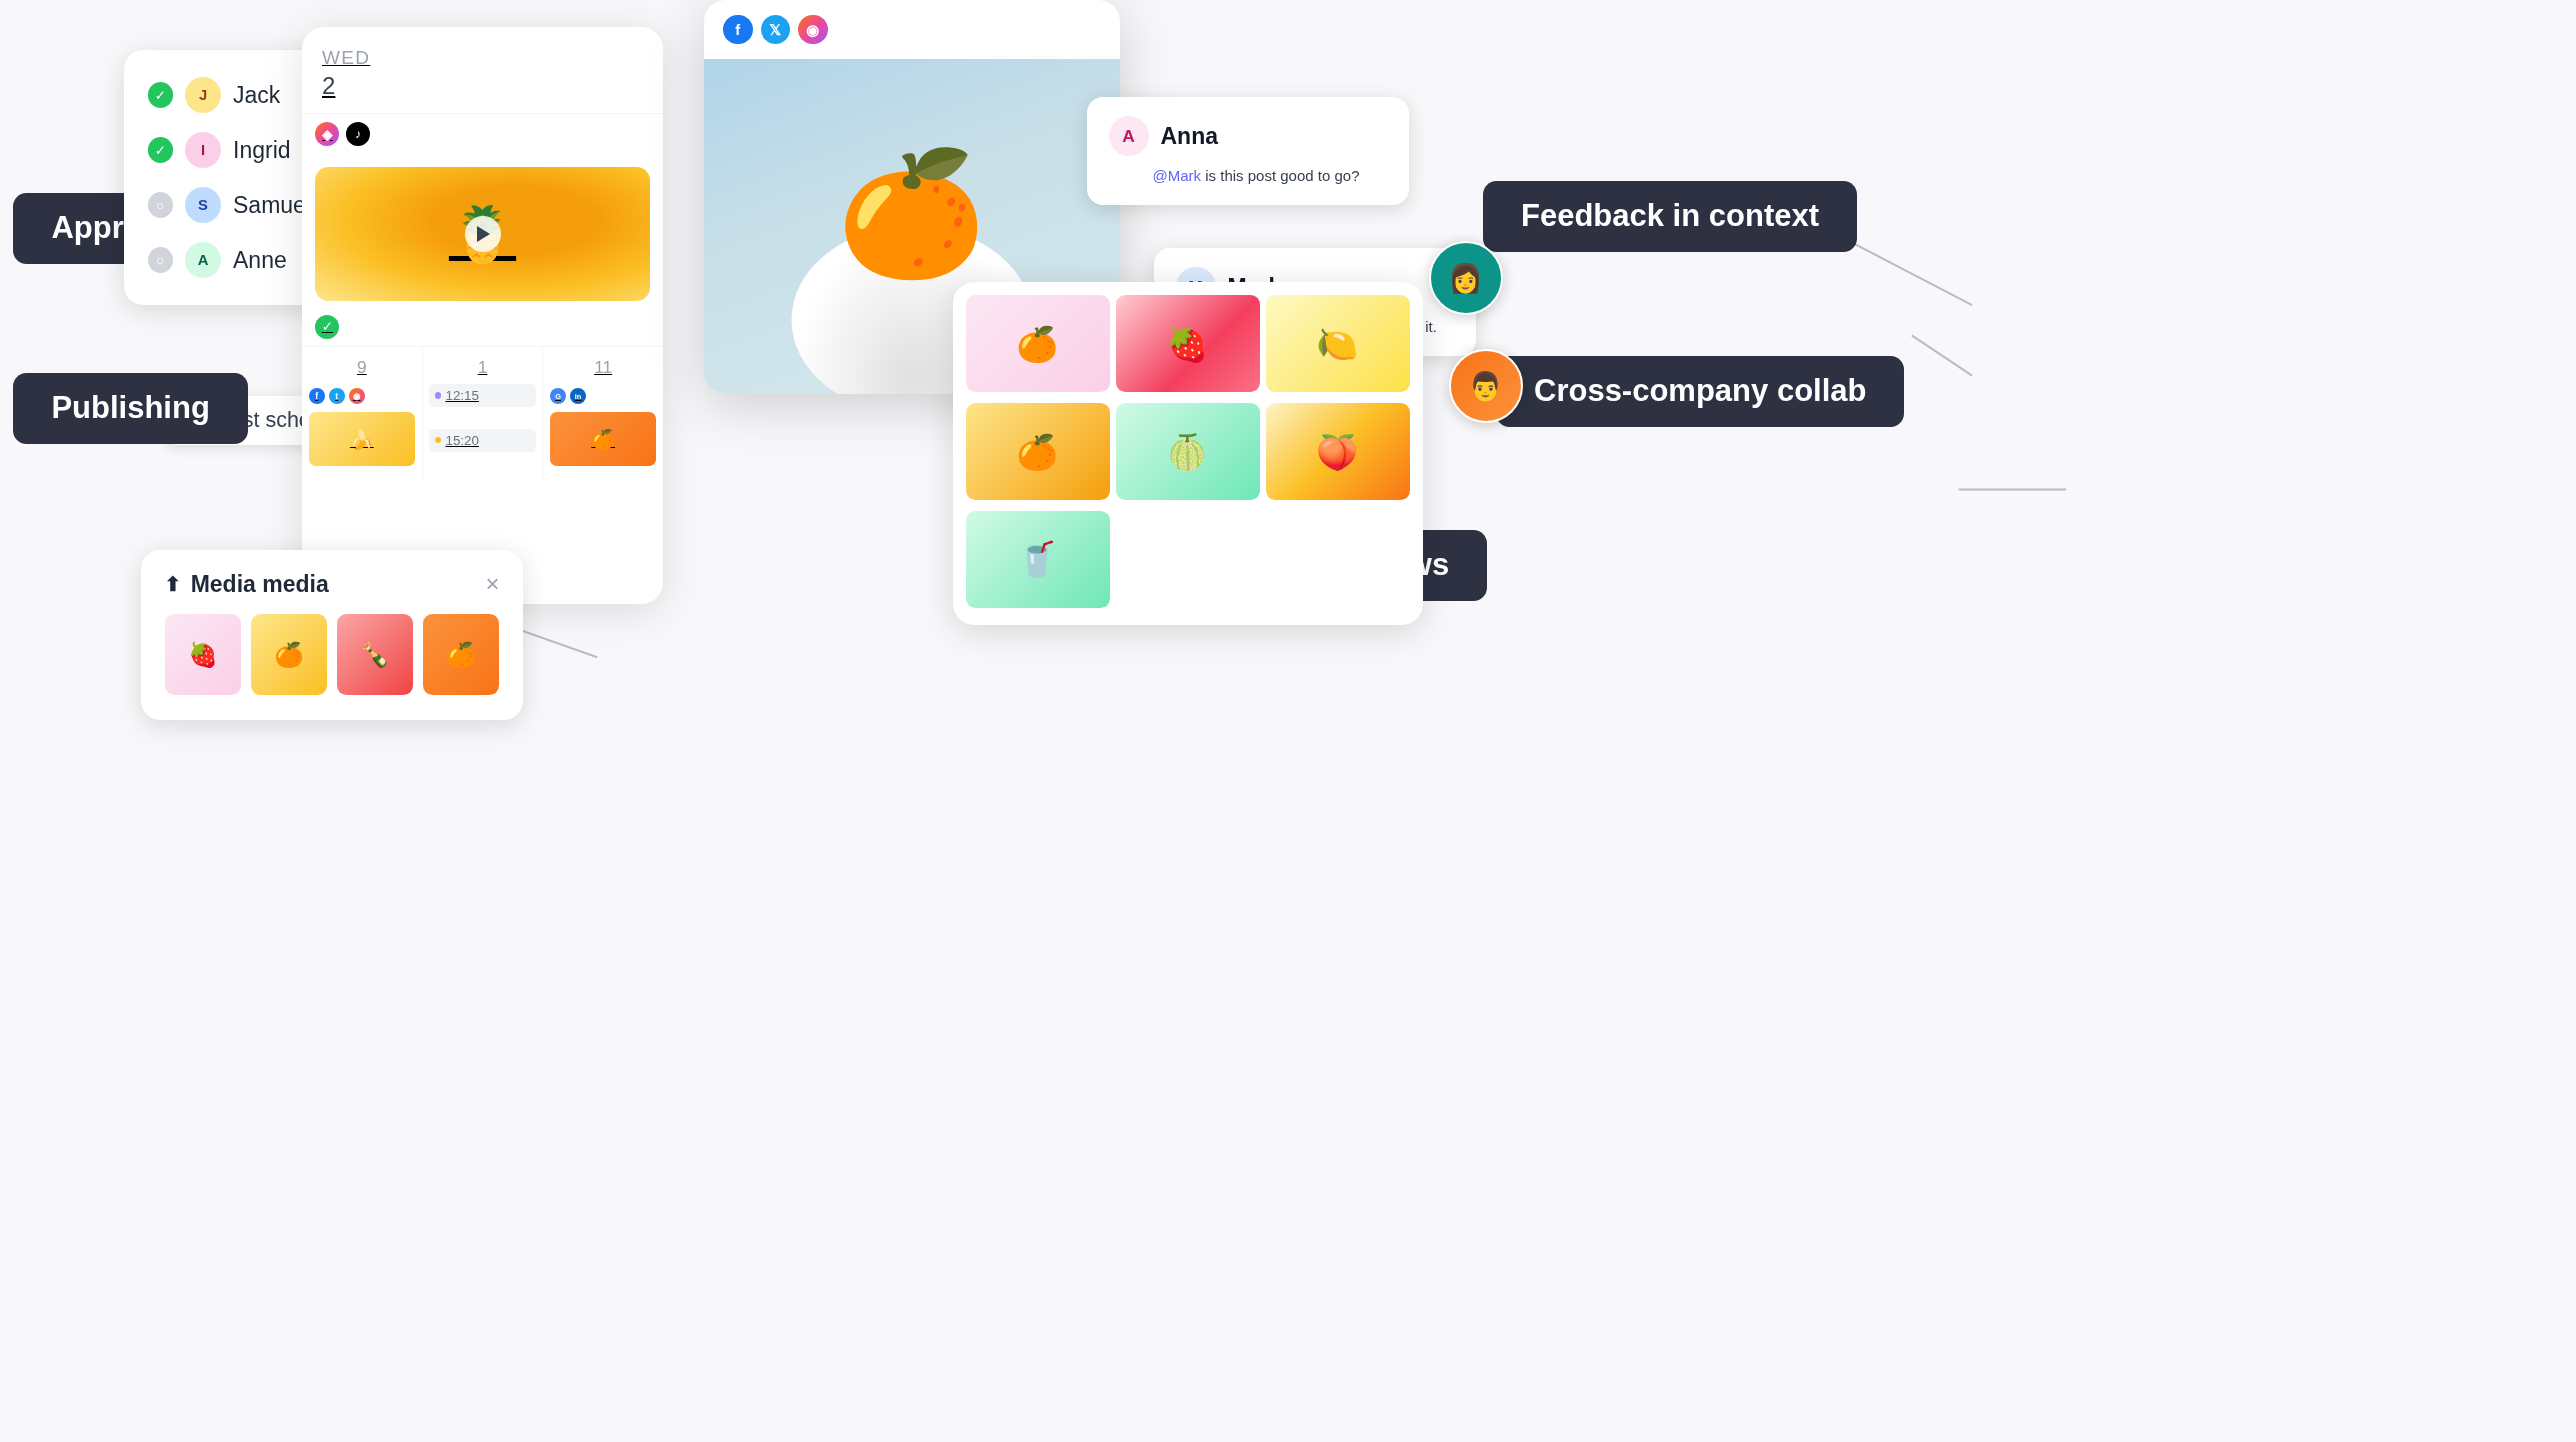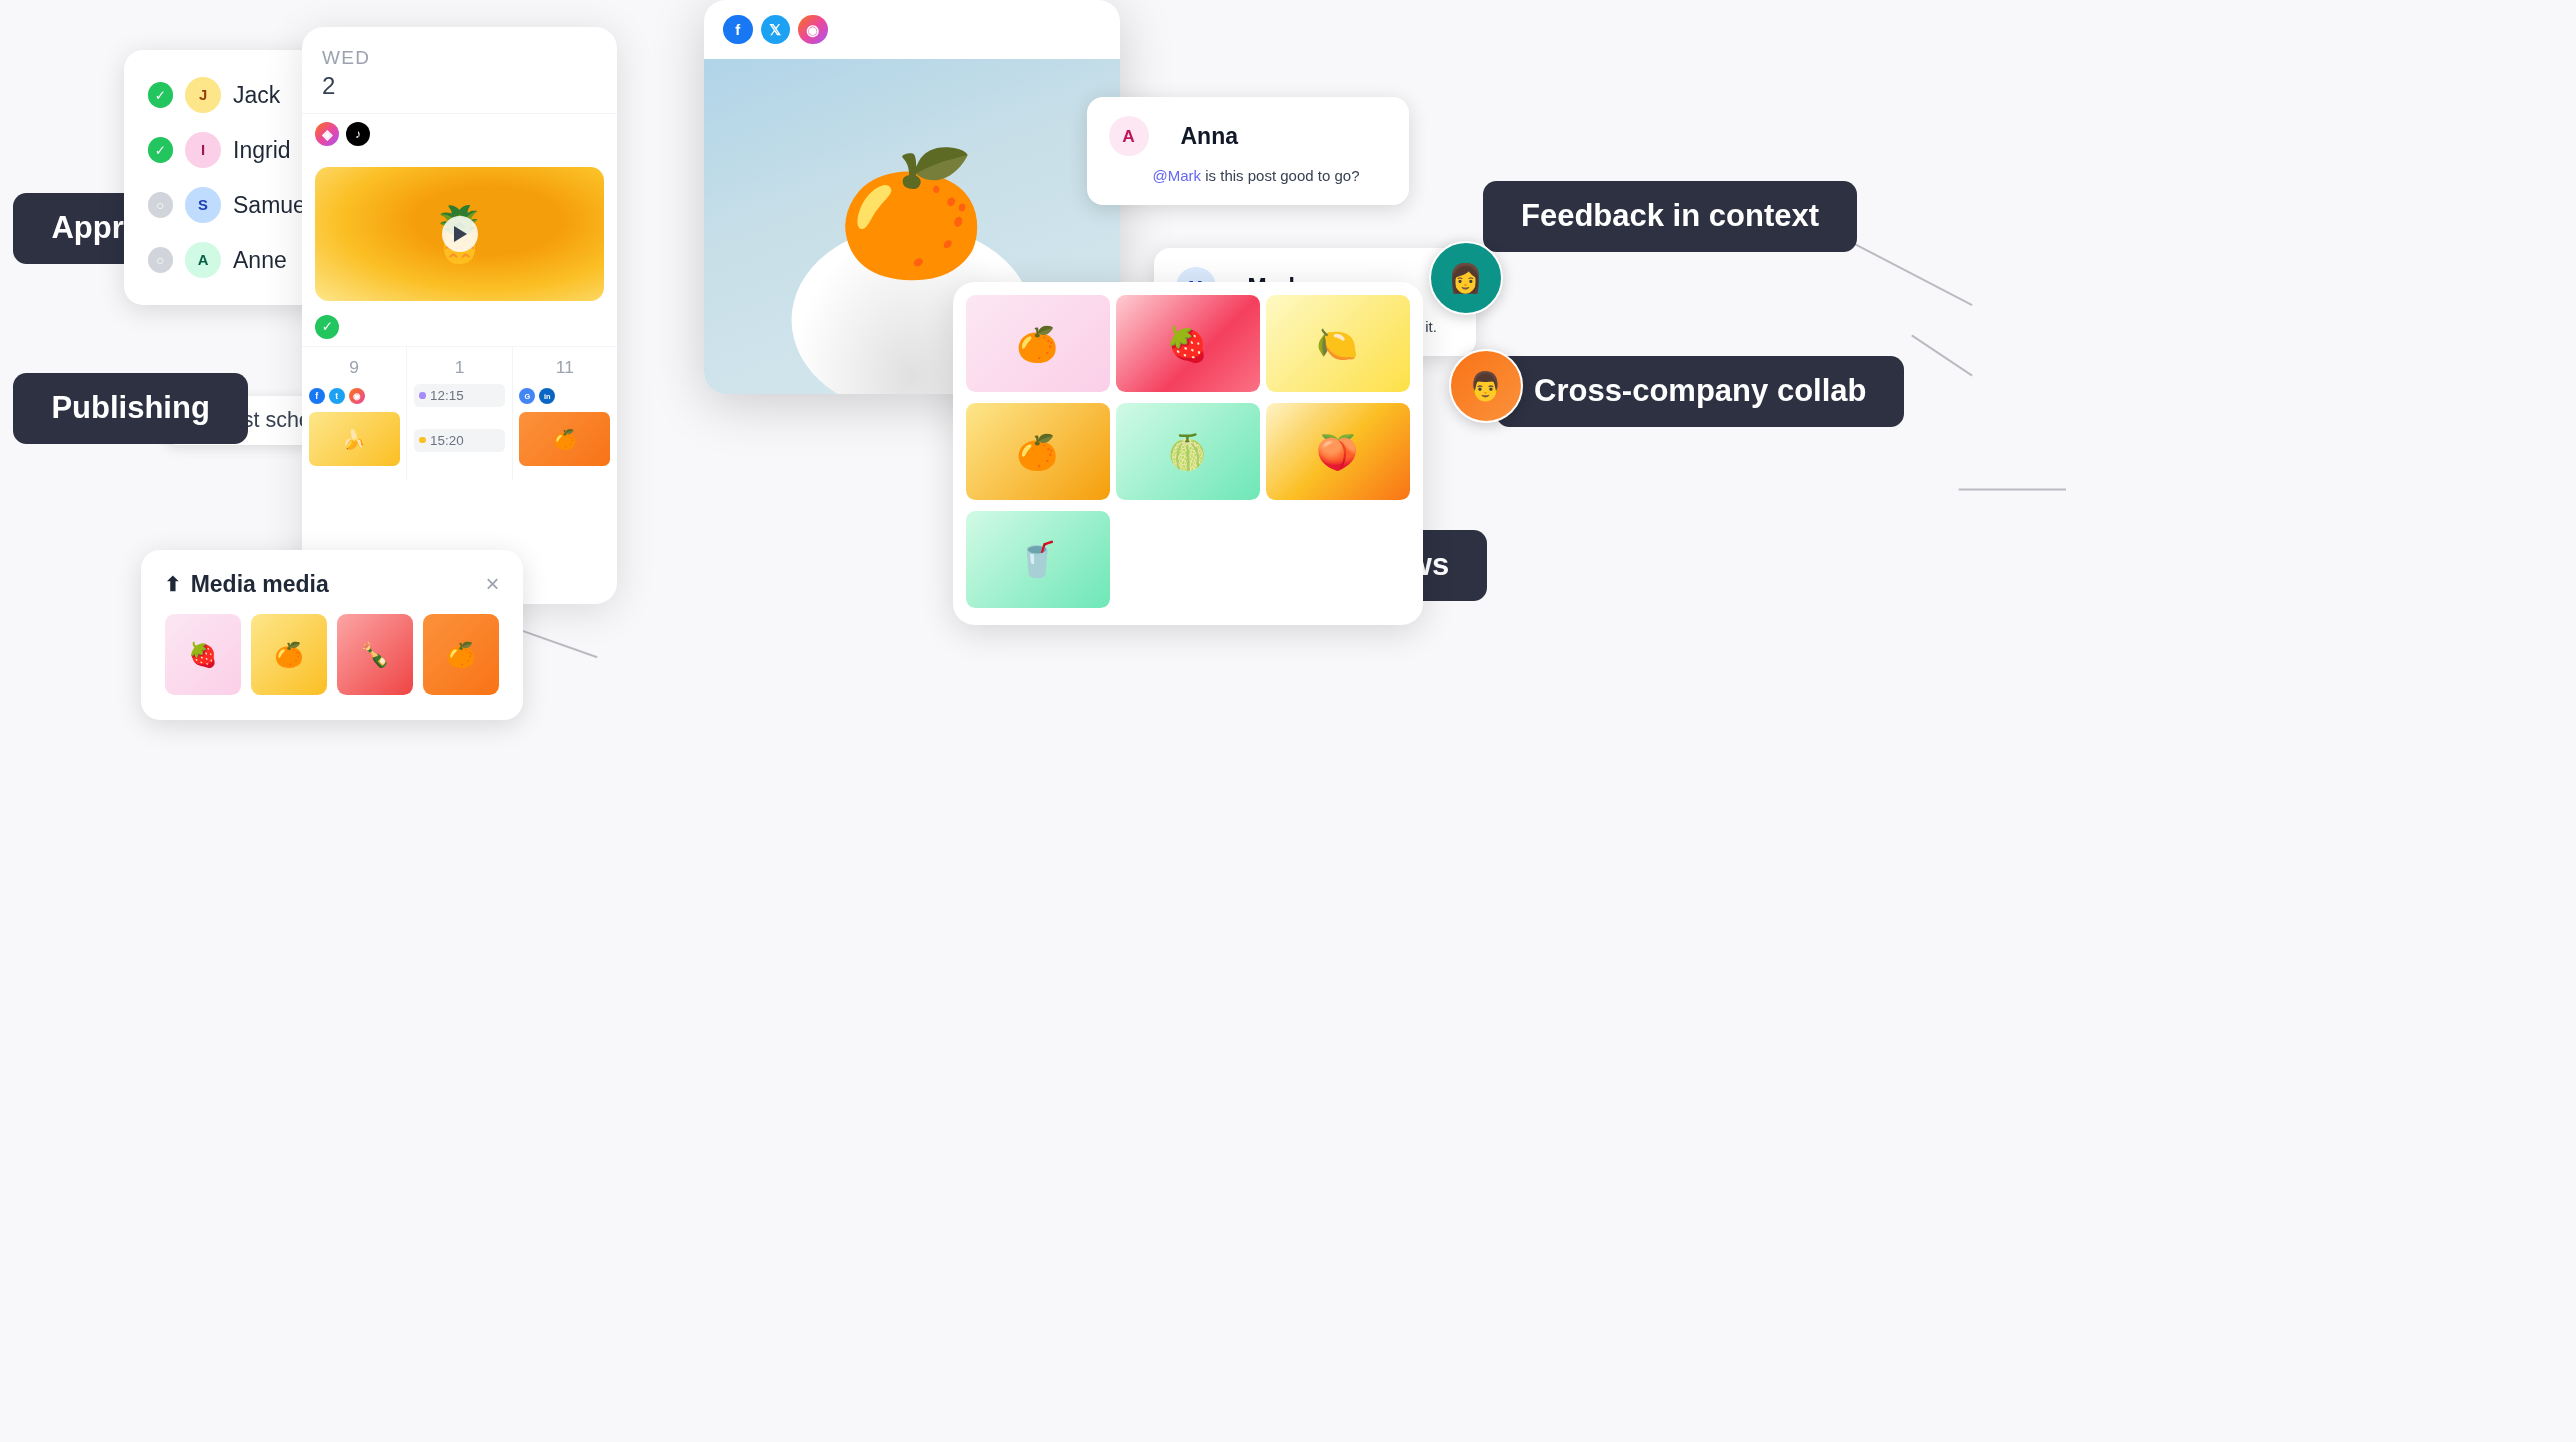--- a/index.html
+++ b/index.html
@@ -348,21 +348,20 @@
       font-size: 17.4px;
       font-weight: 700;
       flex-shrink: 0;
     }
     .av-anna { background: #fce7f3; color: #be185d; }
     .av-mark { background: #dbeafe; color: #1e40af; }
     .fb-name {
       font-size: 23px;
       font-weight: 700;
       color: #111827;
-      margin-left: 20px;
     }
     .fb-text {
       font-size: 15px;
       color: #374151;
       line-height: 1.4;
       margin-left: 44px;
     }
     .fb-mention { color: #6366f1; font-weight: 500; }
 
     
@@ -554,21 +553,21 @@
 
   <div class="post-scheduled" style="top: 396px; left: 164px;">
     <div class="clock-icon"></div>
     <span>Post scheduled</span>
   </div>
 
   <div class="label-badge" style="top: 373px; left: 13.4px; font-size: 31px; padding: 17.4px 38px;">Publishing</div>
 
   <div class="label-badge lbl-planning" style="top: 50px; left: 329px; font-size: 31px; padding: 17.4px 38px;">Planning</div>
 
-  <div class="planning-panel" style="top: 27px; left: 302px; width: 315px; height: 577px;">
+  <div class="planning-panel" style="top: 27px; left: 302px; width: 361px; height: 577px; text-decoration: underline;">
 
     <div class="calendar-header">
       <div class="cal-day-label">WED</div>
       <div class="cal-day-num">2</div>
     </div>
 
     <div class="social-icons-row">
       <div class="social-dot sd-ig">◈</div>
       <div class="social-dot sd-tk">♪</div>
     </div>

